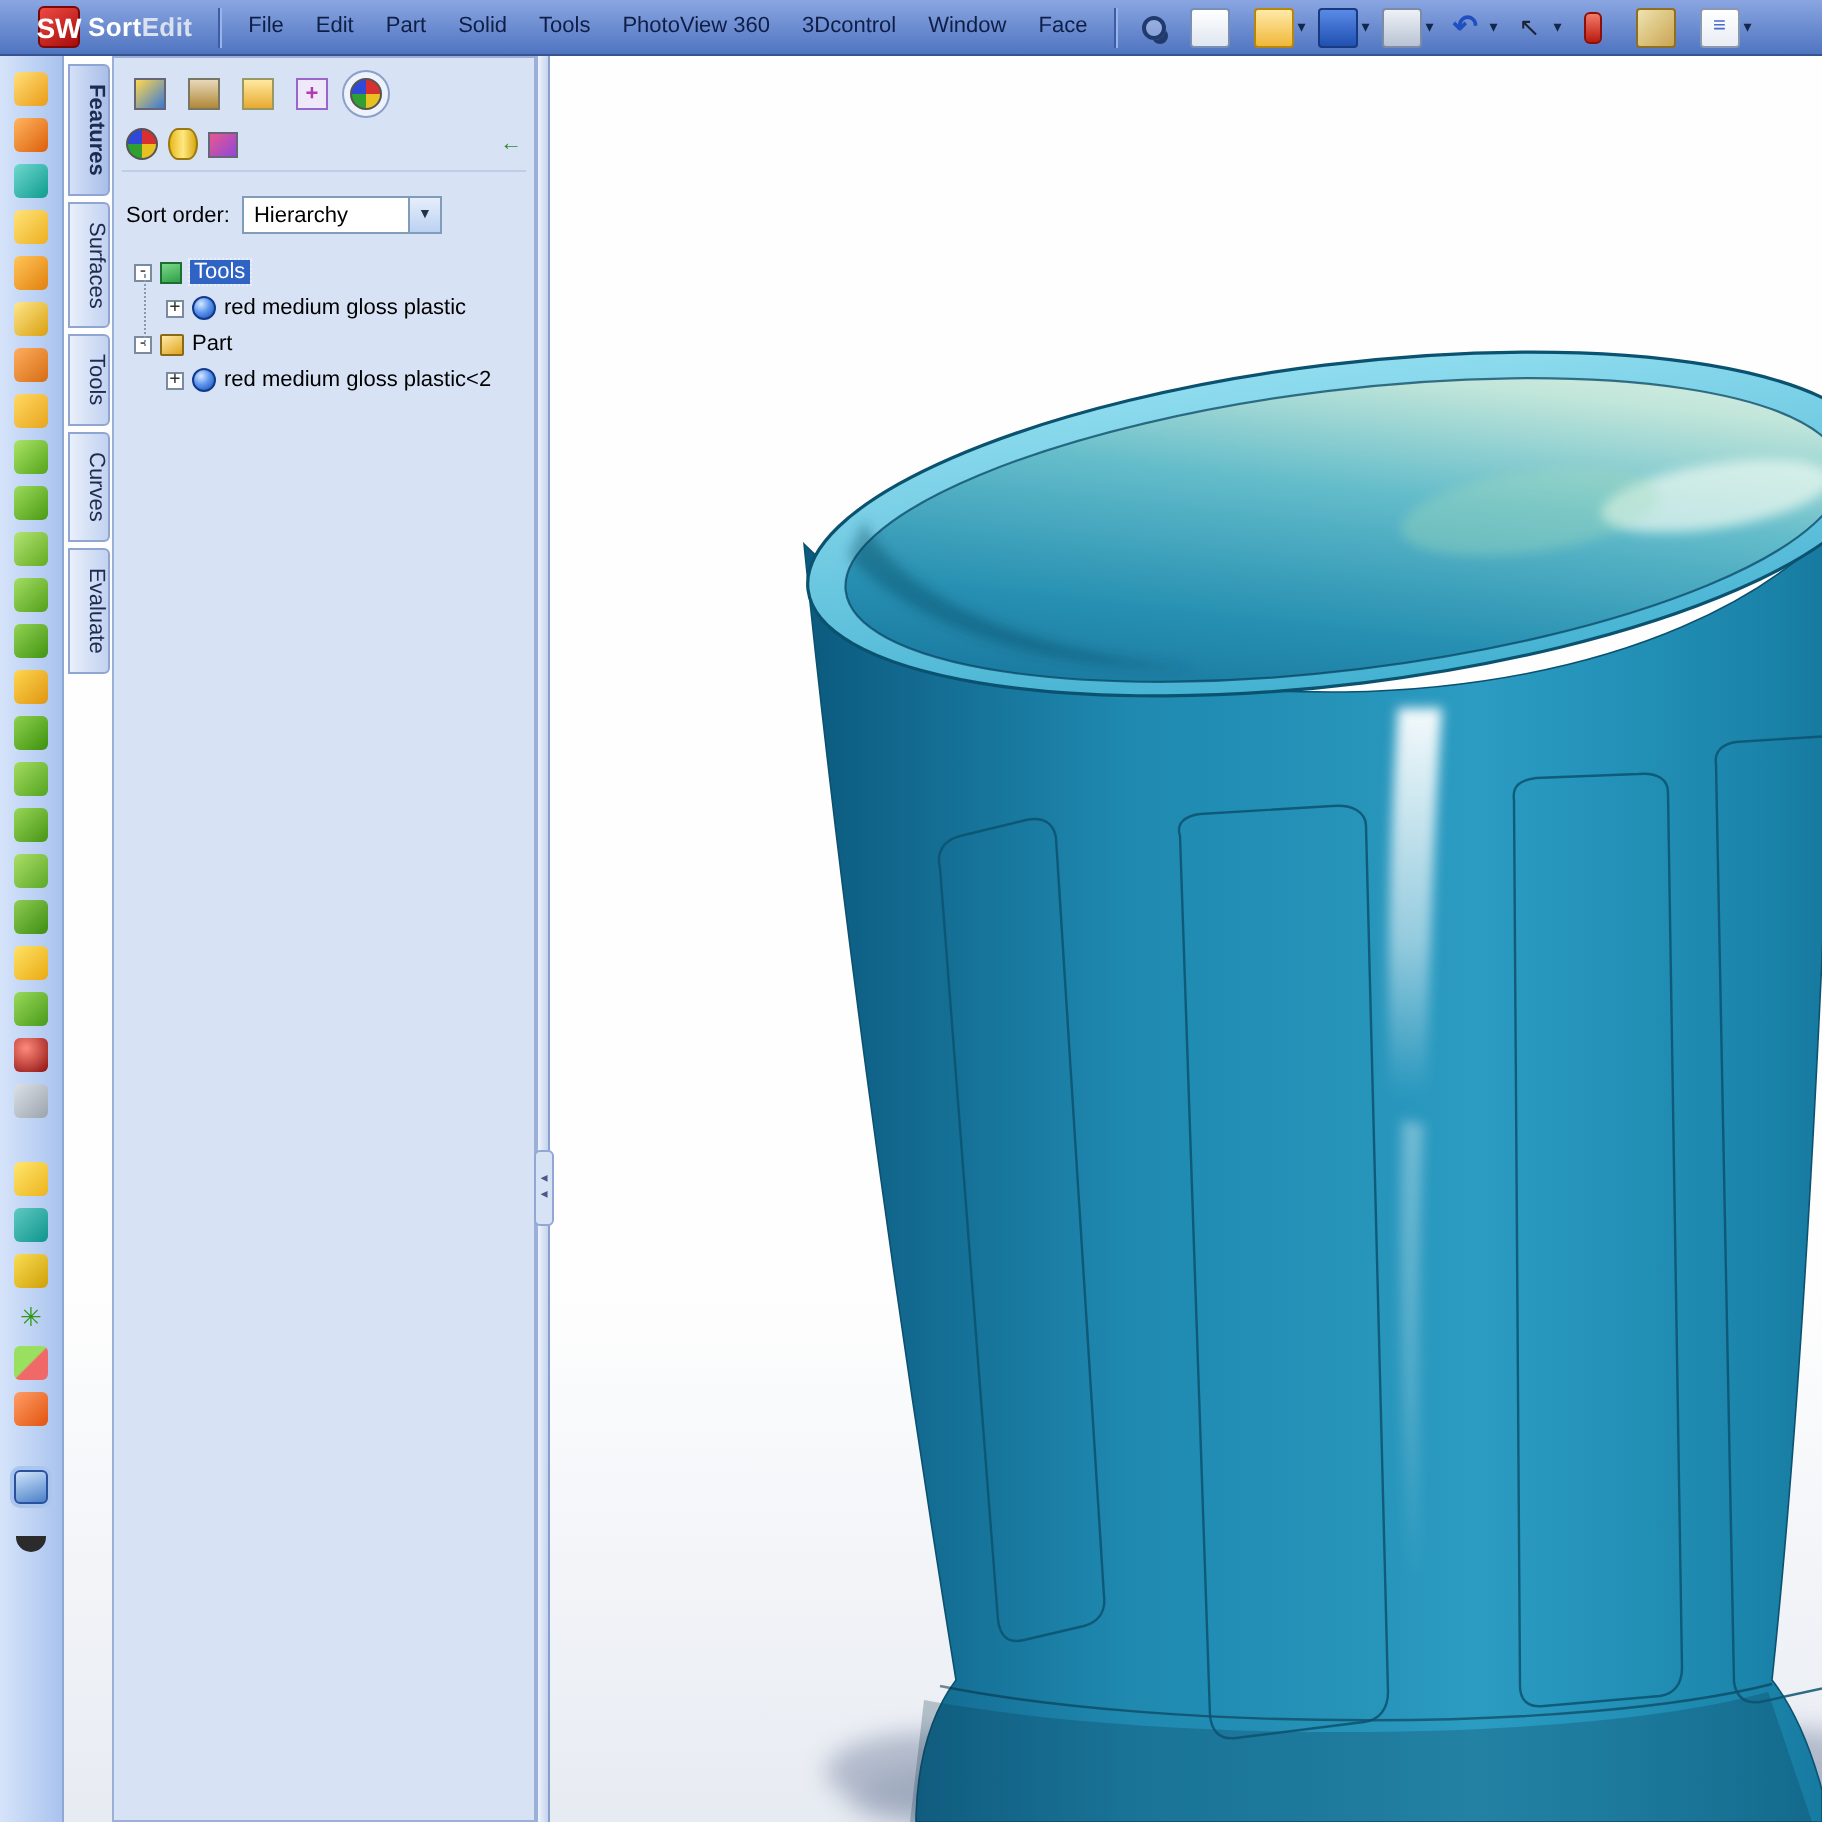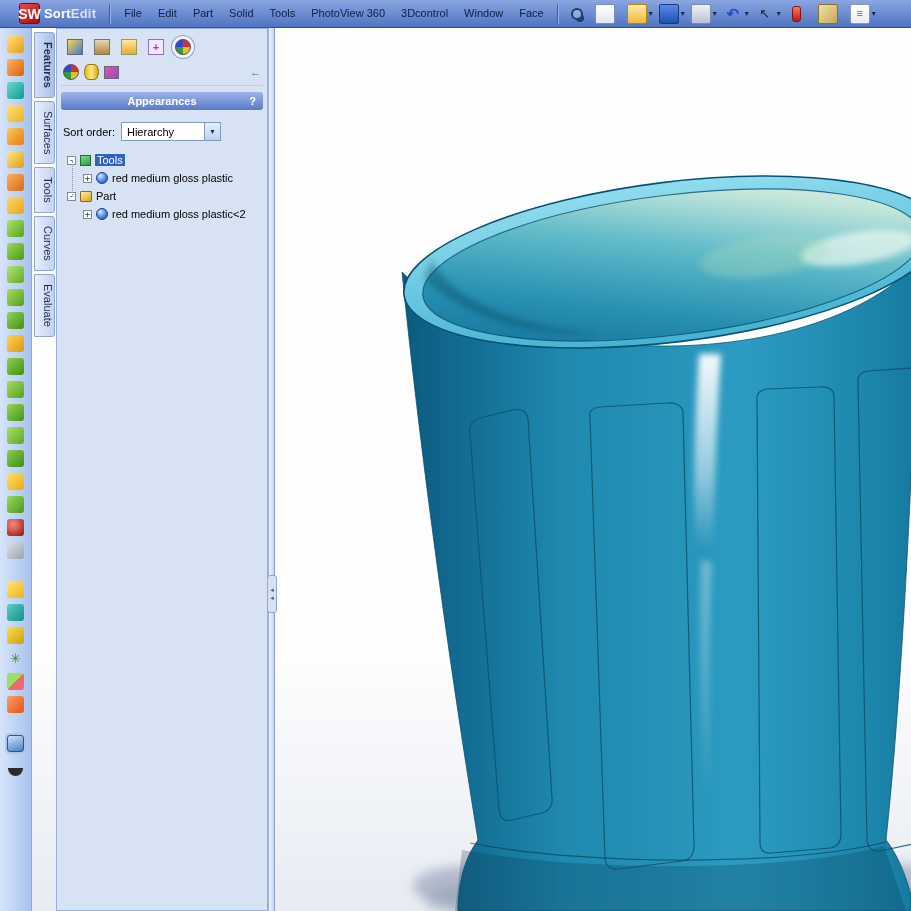--- a/index.html
+++ b/index.html
@@ -366,24 +366,20 @@
           <i class="g"></i>
         </span>
     </div>
     </div>
   <div class="pfilters">
     <span class="pticon" style="width:16px;height:16px;border-radius:50%;background:conic-gradient(#d83030 0 90deg,#e8c020 90deg 180deg,#30a030 180deg 270deg,#3048d8 270deg 360deg);border:1px solid #555" title="appearances-filter-icon"></span>
     <span class="pticon" style="width:15px;height:16px;background:linear-gradient(90deg,#e8b820,#ffe880 50%,#d8a810);border-radius:5px/8px;border:1px solid #9a7a10"></span>
     <span class="pticon" style="width:15px;height:13px;background:linear-gradient(135deg,#e85890,#9048d8);border:1px solid #667"></span>
     <span class="pin" style="color:#2a8a2a">←</span>
   </div>
-  <div class="phdr">
-    <span>Appearances</span>
-    <span class="phelp">?</span>
-  </div>
   <div class="sortrow">
     <span>Sort order:</span>
     <div class="combo">
       <span>Hierarchy</span>
       <span class="cbtn">▼</span>
     </div>
   </div>
   <div class="tree">
     <div class="trow">
       <span class="exp">-</span>

